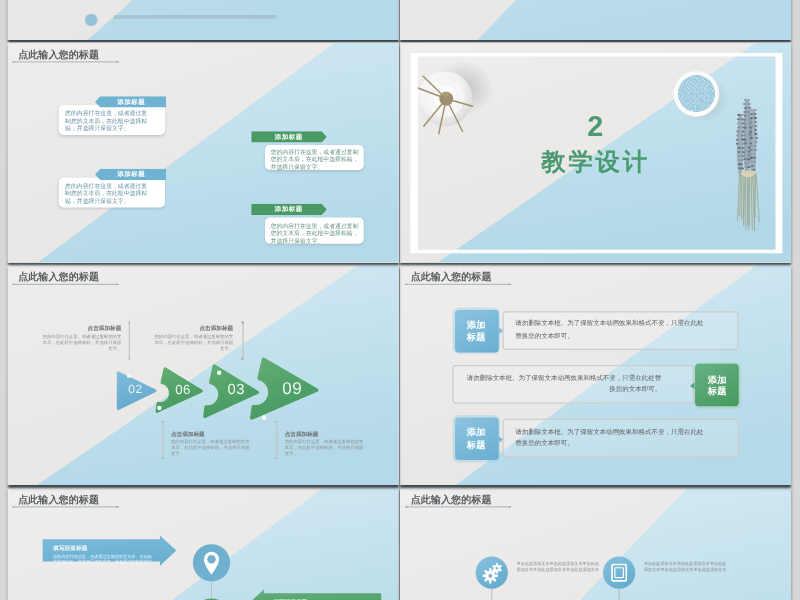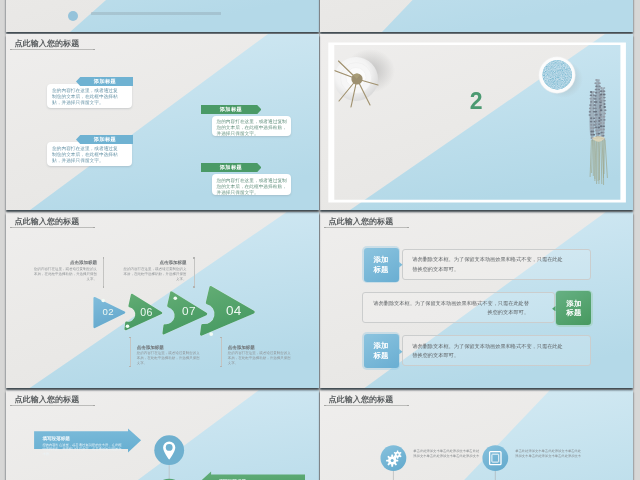--- a/index.html
+++ b/index.html
@@ -289,22 +289,22 @@
         <circle cx="205.2" cy="122.1" r="1.9"></circle>
       </g>
     </svg>
     <div class="stitle">点此输入您的标题</div>
     <div class="sline"></div>
     <div class="sdot" style="left:4.2px"></div>
     <div class="sdot" style="left:87px"></div>
 
     <div class="stepnum" style="left:96.6px;top:95.4px;font-size:9.6px">02</div>
     <div class="stepnum" style="left:134.2px;top:94.6px;font-size:10.6px">06</div>
-    <div class="stepnum" style="left:176px;top:93.6px;font-size:11.8px">07</div>
-    <div class="stepnum" style="left:219.9px;top:92.4px;font-size:13.6px">04</div>
+    <div class="stepnum" style="left:176px;top:93.6px;font-size:11.8px">03</div>
+    <div class="stepnum" style="left:219.9px;top:92.4px;font-size:13.6px">09</div>
 
     <div class="vrule" style="left:97.2px;top:46.4px;height:28.9px"></div>
     <div class="vdot" style="left:96.9px;top:45.4px"></div>
     <div class="vdot" style="left:96.9px;top:74.3px"></div>
     <div class="vrule" style="left:187.7px;top:46.4px;height:28.9px"></div>
     <div class="vdot" style="left:187.4px;top:45.4px"></div>
     <div class="vdot" style="left:187.4px;top:74.3px"></div>
     <div class="vrule" style="left:123.5px;top:126.1px;height:28.1px"></div>
     <div class="vdot" style="left:123.2px;top:125.1px"></div>
     <div class="vdot" style="left:123.2px;top:153.8px"></div>
@@ -502,20 +502,22 @@
           </g>
           <path d="M272 104 C276 101.5 281 101.5 285 104 C281 109 276 109 272 104 Z" fill="#ded7bb" opacity=".92"></path>
           <path d="M272.5 105.5 C276.5 103.5 281 103.5 284.5 105.5" fill="none" stroke="#c9c2a1" stroke-width=".6"></path>
         </g>
       </g>
 
       <path d="M8.3 8.4 H305.9 V168.6 H8.3 Z M14.3 11.1 V165.7 H300.4 V11.1 Z" fill="#fff" fill-rule="evenodd"></path>
     </svg>
     <div style="position:absolute;left:0;right:0;top:56px;text-align:center;font-size:23px;
                 font-weight:bold;color:#4c9a72;line-height:23px;letter-spacing:.5px">2</div>
+    <div style="position:absolute;left:0;right:0;top:87px;text-align:center;font-size:19.5px;
+                font-weight:bold;color:#4c9a72;line-height:19.5px;letter-spacing:2.2px">教学设计</div>
   </div>
 
   <div class="slide" style="left:6px;top:34px">
     <svg class="diag" viewBox="0 0 313 176" preserveAspectRatio="none">
       <defs>
           <linearGradient id="bg1" x1="0" y1="0" x2=".28" y2="1">
         <stop offset="0" stop-color="#d2e9f3"></stop>
             <stop offset="1" stop-color="#b4d9e8"></stop>
           </linearGradient>
         </defs>

